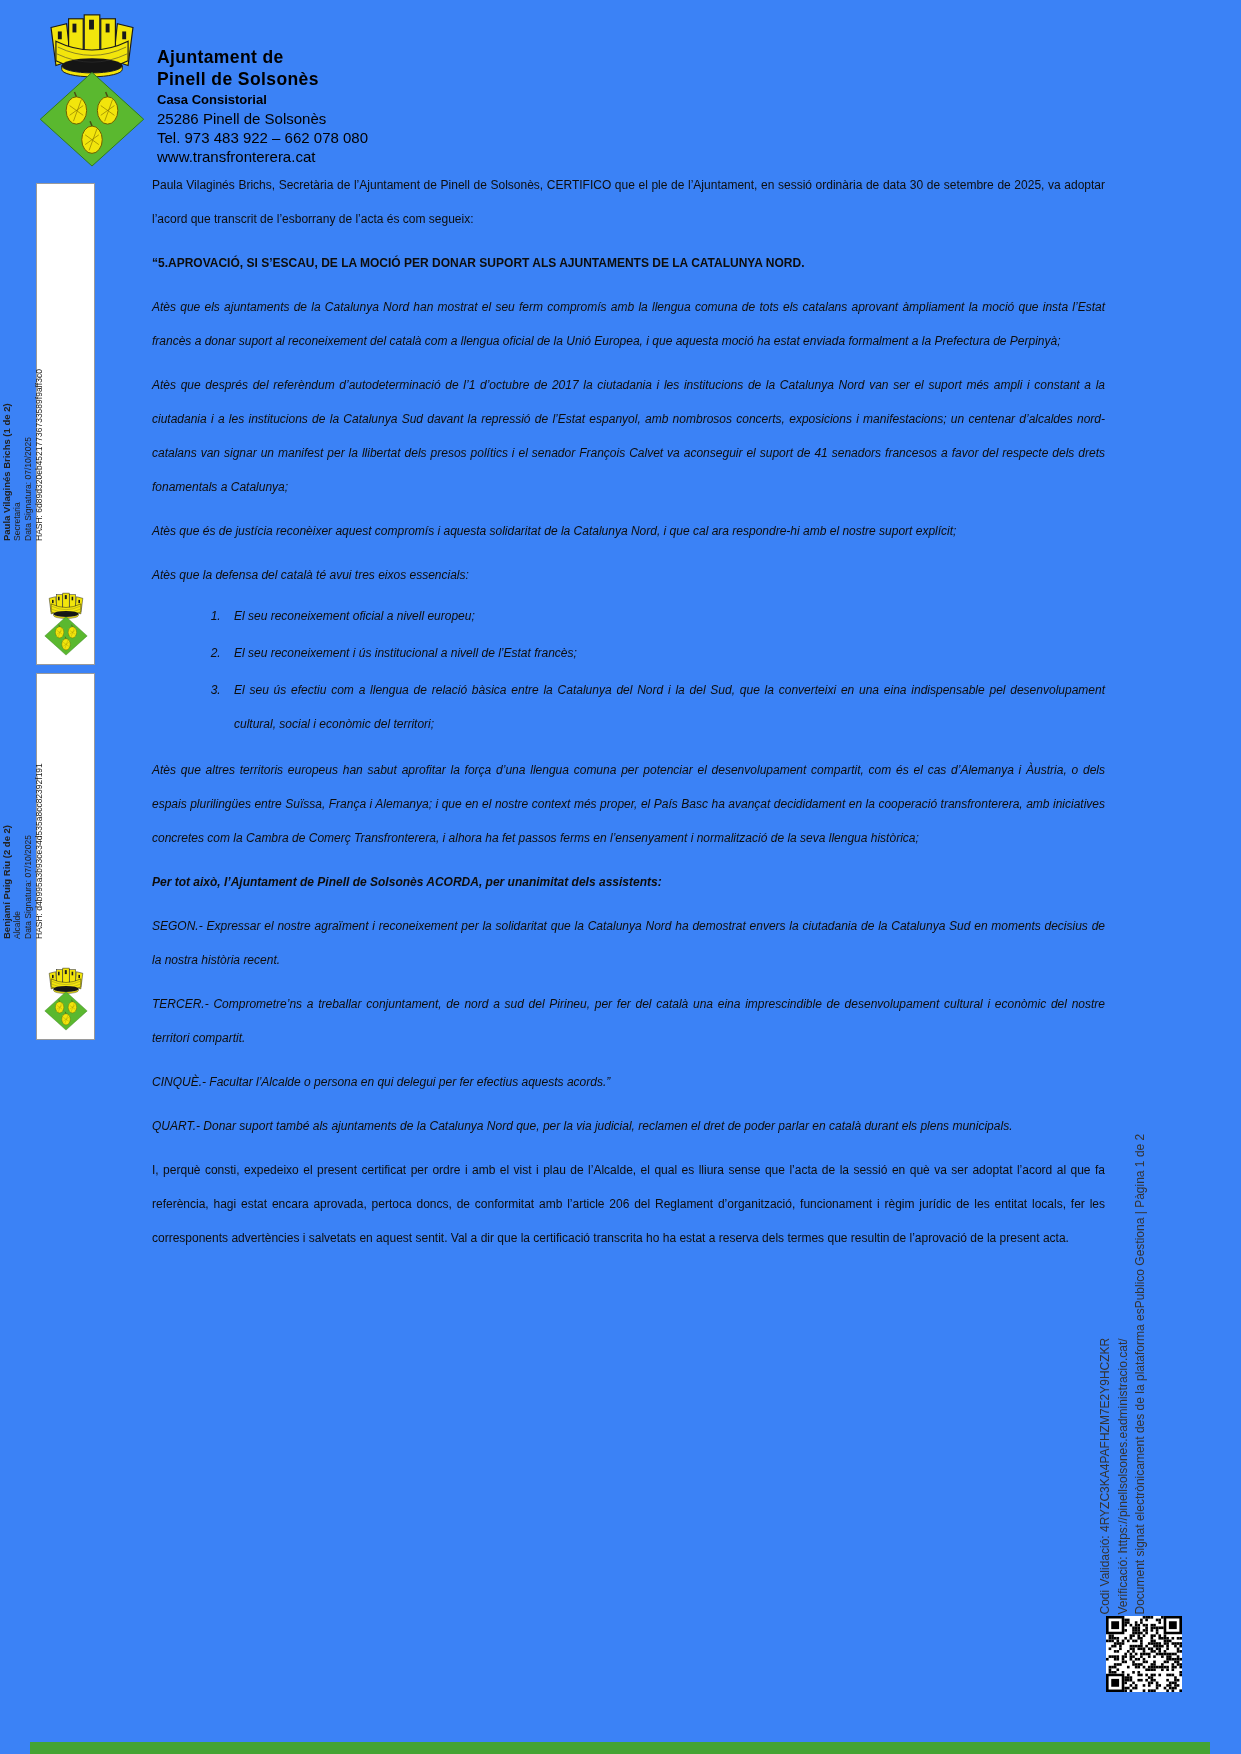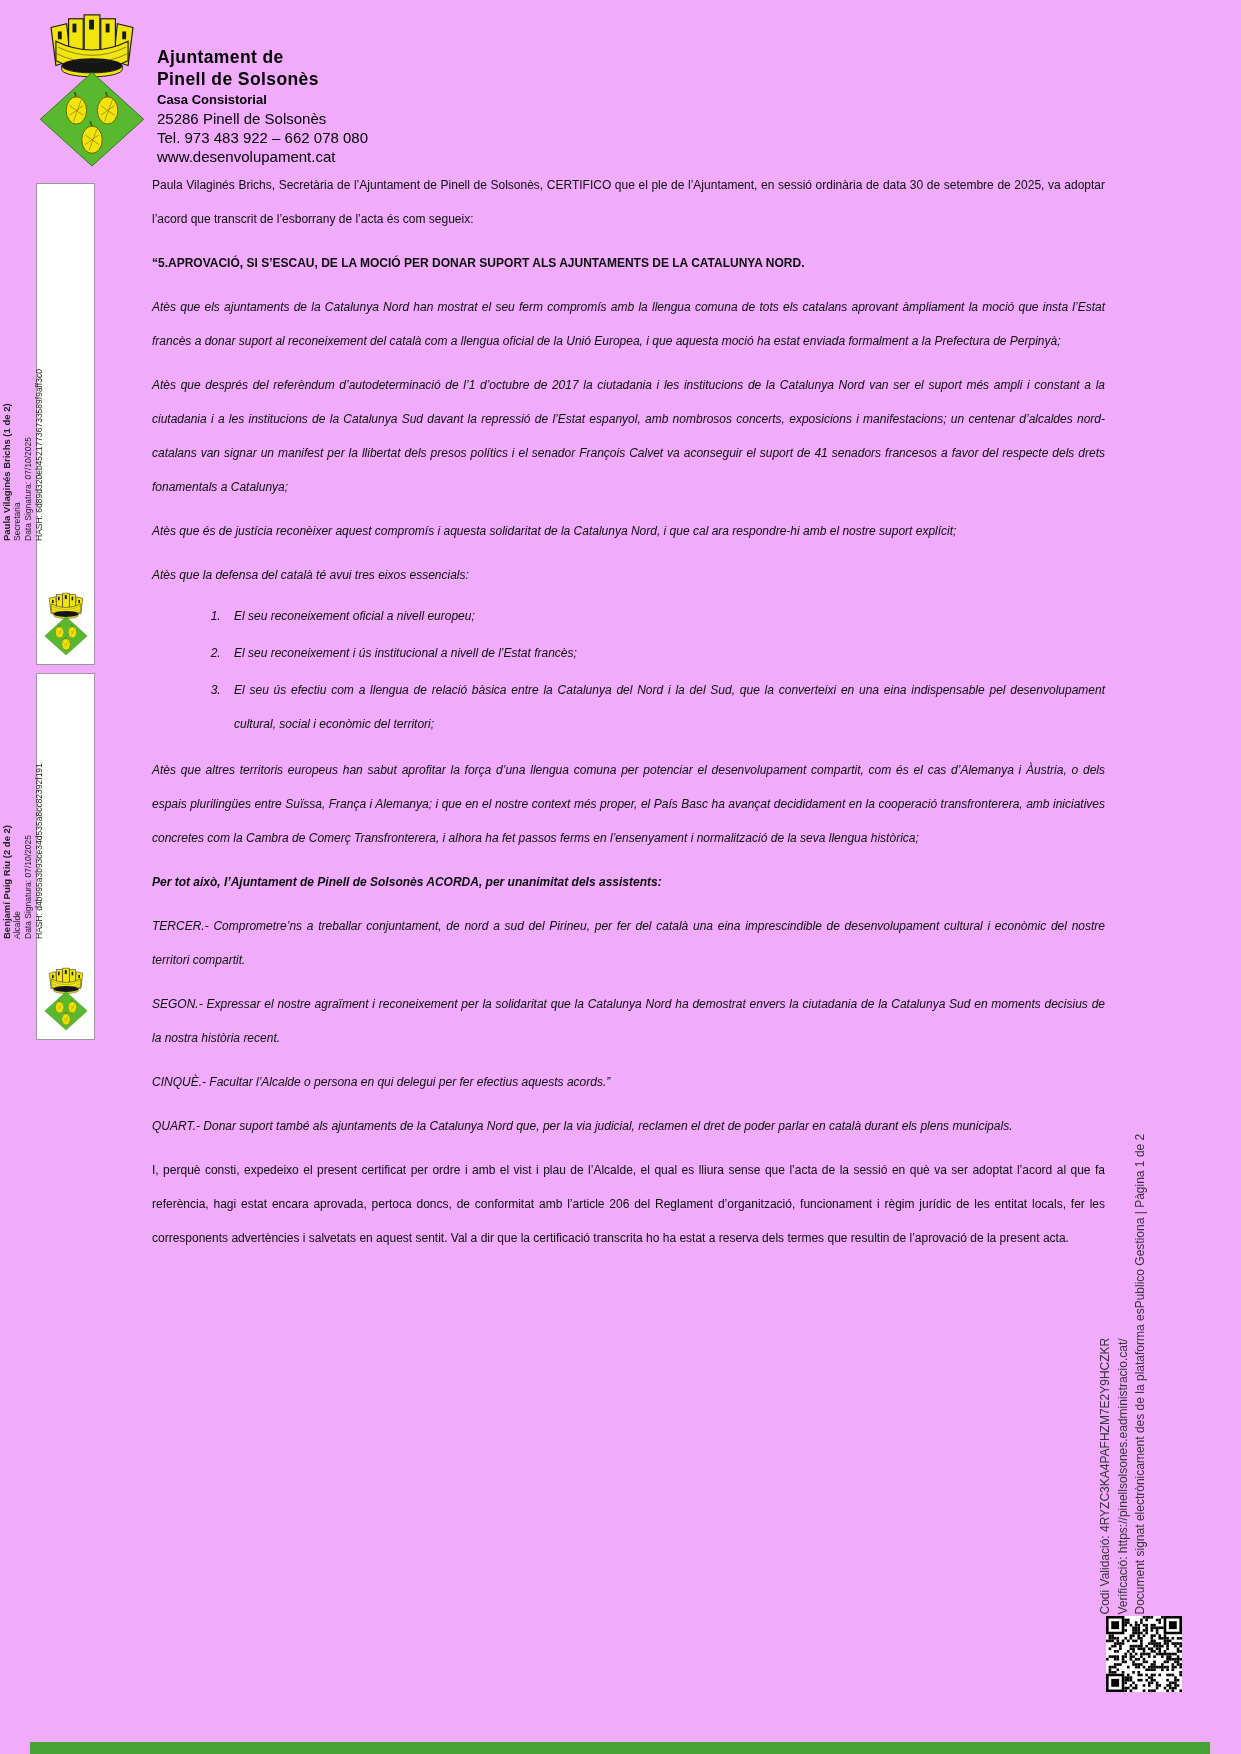--- a/index.html
+++ b/index.html
@@ -1,18 +1,18 @@
 <!DOCTYPE html>
 <html lang="ca"><head>
 <meta charset="utf-8">
 <style>
   * { margin:0; padding:0; box-sizing:border-box; }
   html,body { background:#fff; }
   .page {
-    position:relative; width:1241px; height:1754px; background:#f0abfc;
+    position:relative; width:1241px; height:1754px; background:#3b82f6;
     font-family:"Liberation Sans",sans-serif; color:#111; overflow:hidden;
   }
   
   .logo { position:absolute; left:38px; top:10px; }
   .header-text { position:absolute; left:157px; top:46px; font-size:15px; line-height:19px; color:#000; }
   .header-text .org { font-size:17.5px; font-weight:bold; line-height:22px; letter-spacing:.4px; }
   .header-text .building { font-weight:bold; font-size:13px; }
   
   .content {
     position:absolute; left:152px; top:168px; width:953px;
@@ -95,21 +95,21 @@
 
   <svg class="logo" width="108" height="158" viewBox="0 0 110 162">
       <use href="#coa"></use>
     </svg>
   <div class="header-text">
     <div class="org">Ajuntament de</div>
     <div class="org">Pinell de Solsonès</div>
     <div class="building">Casa Consistorial</div>
     <div>25286 Pinell de Solsonès</div>
     <div>Tel. 973 483 922 – 662 078 080</div>
-    <div>www.desenvolupament.cat</div>
+    <div>www.transfronterera.cat</div>
   </div>
 
   <div class="sig-box" style="top:183px; height:482px;">
     <div class="sig-text" style="bottom:123px;">
       <div class="sig-name">Paula Vilaginés Brichs (1 de 2)</div>
       <div>Secretaria</div>
       <div>Data Signatura: 07/10/2025</div>
       <div>HASH: 6d89d320eb45217736733589f9aff3c0</div>
     </div>
     <svg class="sig-icon" width="44" height="65" viewBox="0 0 110 162">
@@ -145,22 +145,22 @@
     <ol class="axes">
       <li><span>El seu </span><span class="lead">reconeixement oficial a nivell europeu</span><span>;</span></li>
       <li><span>El seu </span><span class="lead">reconeixement i ús institucional a nivell de l’Estat francès</span><span>;</span></li>
       <li><span>El seu </span><span class="lead">ús efectiu com a llengua de relació bàsica entre la Catalunya del Nord i la del Sud</span><span>, que la converteixi en una eina indispensable pel desenvolupament cultural, social i econòmic del territori;</span></li>
     </ol>
 
     <p class="ates"><span class="lead">Atès que</span><span> altres territoris europeus han sabut aprofitar la força d’una llengua comuna per potenciar el desenvolupament compartit, com és el cas d’Alemanya i Àustria, o dels espais plurilingües entre Suïssa, França i Alemanya; i que en el nostre context més proper, el País Basc ha avançat decididament en la cooperació transfronterera, amb iniciatives concretes com la Cambra de Comerç Transfronterera, i alhora ha fet passos ferms en l’ensenyament i normalització de la seva llengua històrica;</span></p>
 
     <p class="agreement">Per tot això, l’Ajuntament de Pinell de Solsonès ACORDA, per unanimitat dels assistents:</p>
 
+    <p class="resolution"><span class="lead">SEGON.-</span><span> Expressar el nostre agraïment i reconeixement per la solidaritat que la Catalunya Nord ha demostrat envers la ciutadania de la Catalunya Sud en moments decisius de la nostra història recent.</span></p>
     <p class="resolution"><span class="lead">TERCER.-</span><span> Comprometre’ns a treballar conjuntament, de nord a sud del Pirineu, per fer del català una eina imprescindible de desenvolupament cultural i econòmic del nostre territori compartit.</span></p>
-    <p class="resolution"><span class="lead">SEGON.-</span><span> Expressar el nostre agraïment i reconeixement per la solidaritat que la Catalunya Nord ha demostrat envers la ciutadania de la Catalunya Sud en moments decisius de la nostra història recent.</span></p>
     <p class="resolution"><span class="lead">CINQUÈ.-</span><span> Facultar l’Alcalde o persona en qui delegui per fer efectius aquests acords.”</span></p>
     <p class="resolution"><span class="lead">QUART.-</span><span> Donar suport també als ajuntaments de la Catalunya Nord que, per la via judicial, reclamen el dret de poder parlar en català durant els plens municipals.</span></p>
 
     <p>I, perquè consti, expedeixo el present certificat per ordre i amb el vist i plau de l’Alcalde, el qual es lliura sense que l’acta de la sessió en què va ser adoptat l’acord al que fa referència, hagi estat encara aprovada, pertoca doncs, de conformitat amb l’article 206 del Reglament d’organització, funcionament i règim jurídic de les entitat locals, fer les corresponents advertències i salvetats en aquest sentit. Val a dir que la certificació transcrita ho ha estat a reserva dels termes que resultin de l’aprovació de la present acta.</p>
 
   </div>
 
   <div class="right-margin">
     <div>Codi Validació: 4RYZC3KA4PAFHZM7E2Y9HCZKR</div>
     <div>Verificació: https://pinellsolsones.eadministracio.cat/</div>

